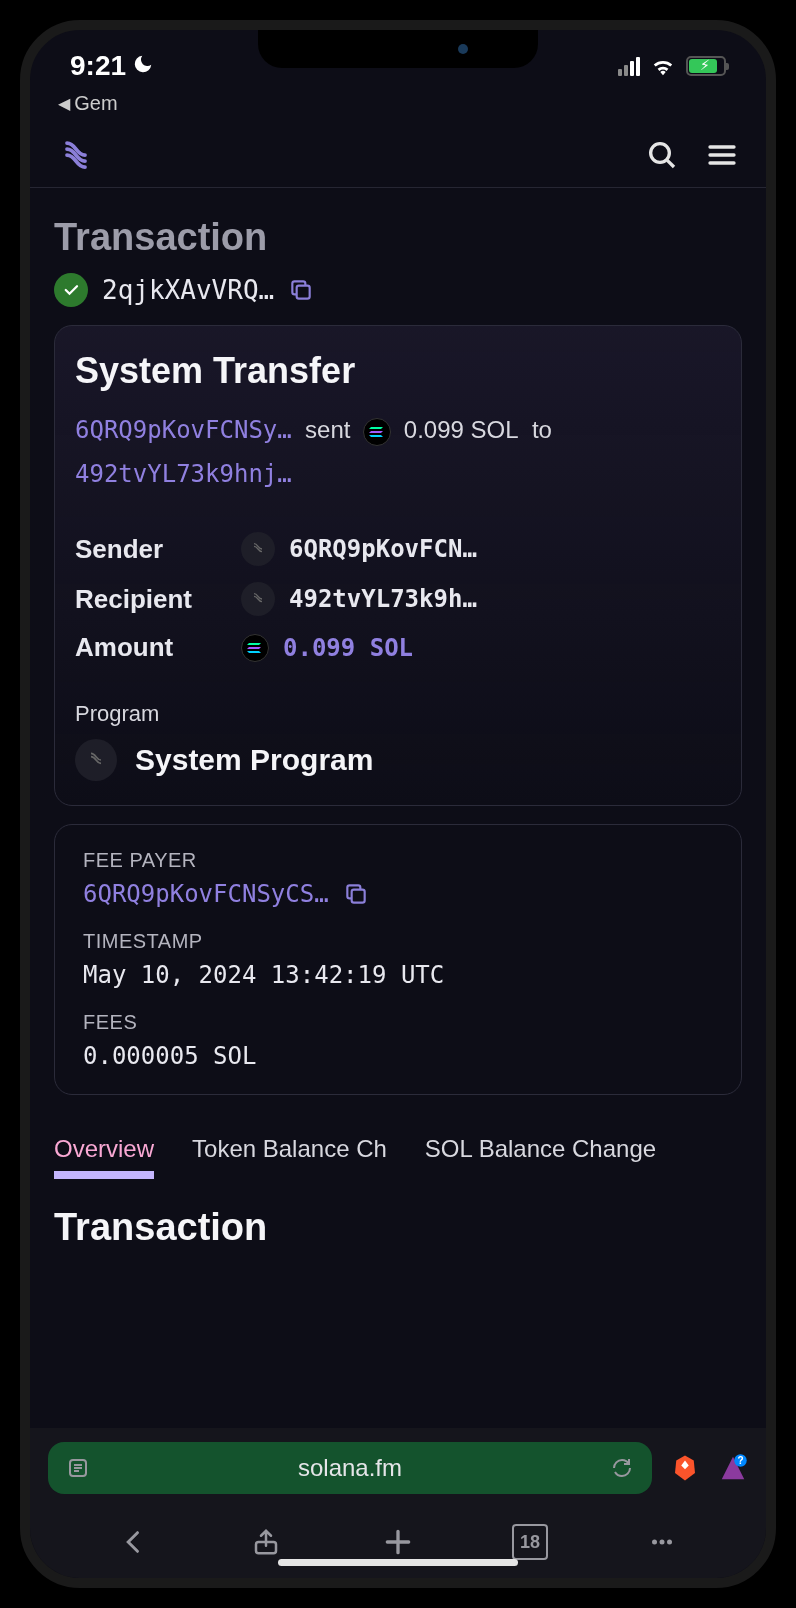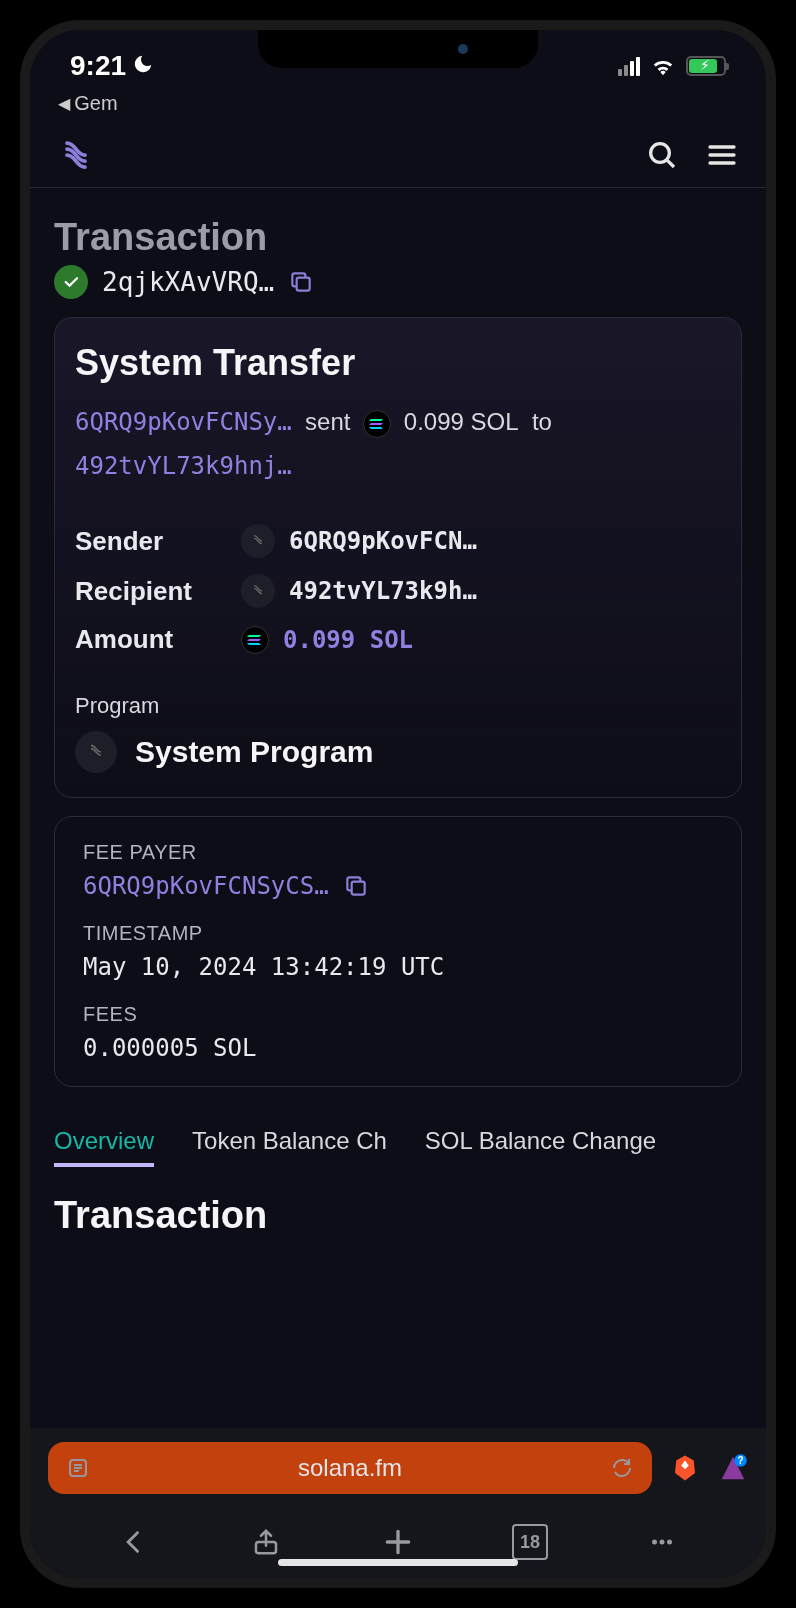--- a/index.html
+++ b/index.html
@@ -142,21 +142,21 @@
 }
 .page-title {
   font-size: 38px;
   font-weight: 700;
   color: #9c9ca9;
 }
 .tx-hash-row {
   display: flex;
   align-items: center;
   gap: 14px;
-  margin-top: 6px;
+  margin-top: 14px;
   margin-bottom: 18px;
 }
 .status-check {
   width: 34px;
   height: 34px;
   border-radius: 50%;
   background: #2d7a2d;
   display: flex;
   align-items: center;
   justify-content: center;
@@ -278,43 +278,43 @@
   margin-bottom: 26px;
   overflow: hidden;
   white-space: nowrap;
 }
 .tab {
   font-size: 24px;
   color: #d8d8df;
   padding: 8px 0;
 }
 .tab.active {
-  color: #14b8a6;
-  border-bottom: 4px solid #c4b5fd;
+  color: #f9a8d4;
+  border-bottom: 8px solid #c4b5fd;
 }
 
 .instructions-title {
   font-size: 38px;
   font-weight: 800;
   color: #f5f5f8;
 }
 
 
 .browser-chrome {
   background: #15151c;
   padding: 14px 18px 0 18px;
 }
 .url-row {
   display: flex;
   align-items: center;
   gap: 18px;
 }
 .url-bar {
   flex: 1;
-  background: #c2410c;
+  background: #14532d;
   border-radius: 16px;
   height: 52px;
   display: flex;
   align-items: center;
   padding: 0 18px;
   color: #e5e5e8;
 }
 .url-bar-icon { width:24px; height:24px; }
 .url-text { flex:1; text-align:center; font-size:24px; }
 .ext-icon { width: 30px; height: 30px; }

